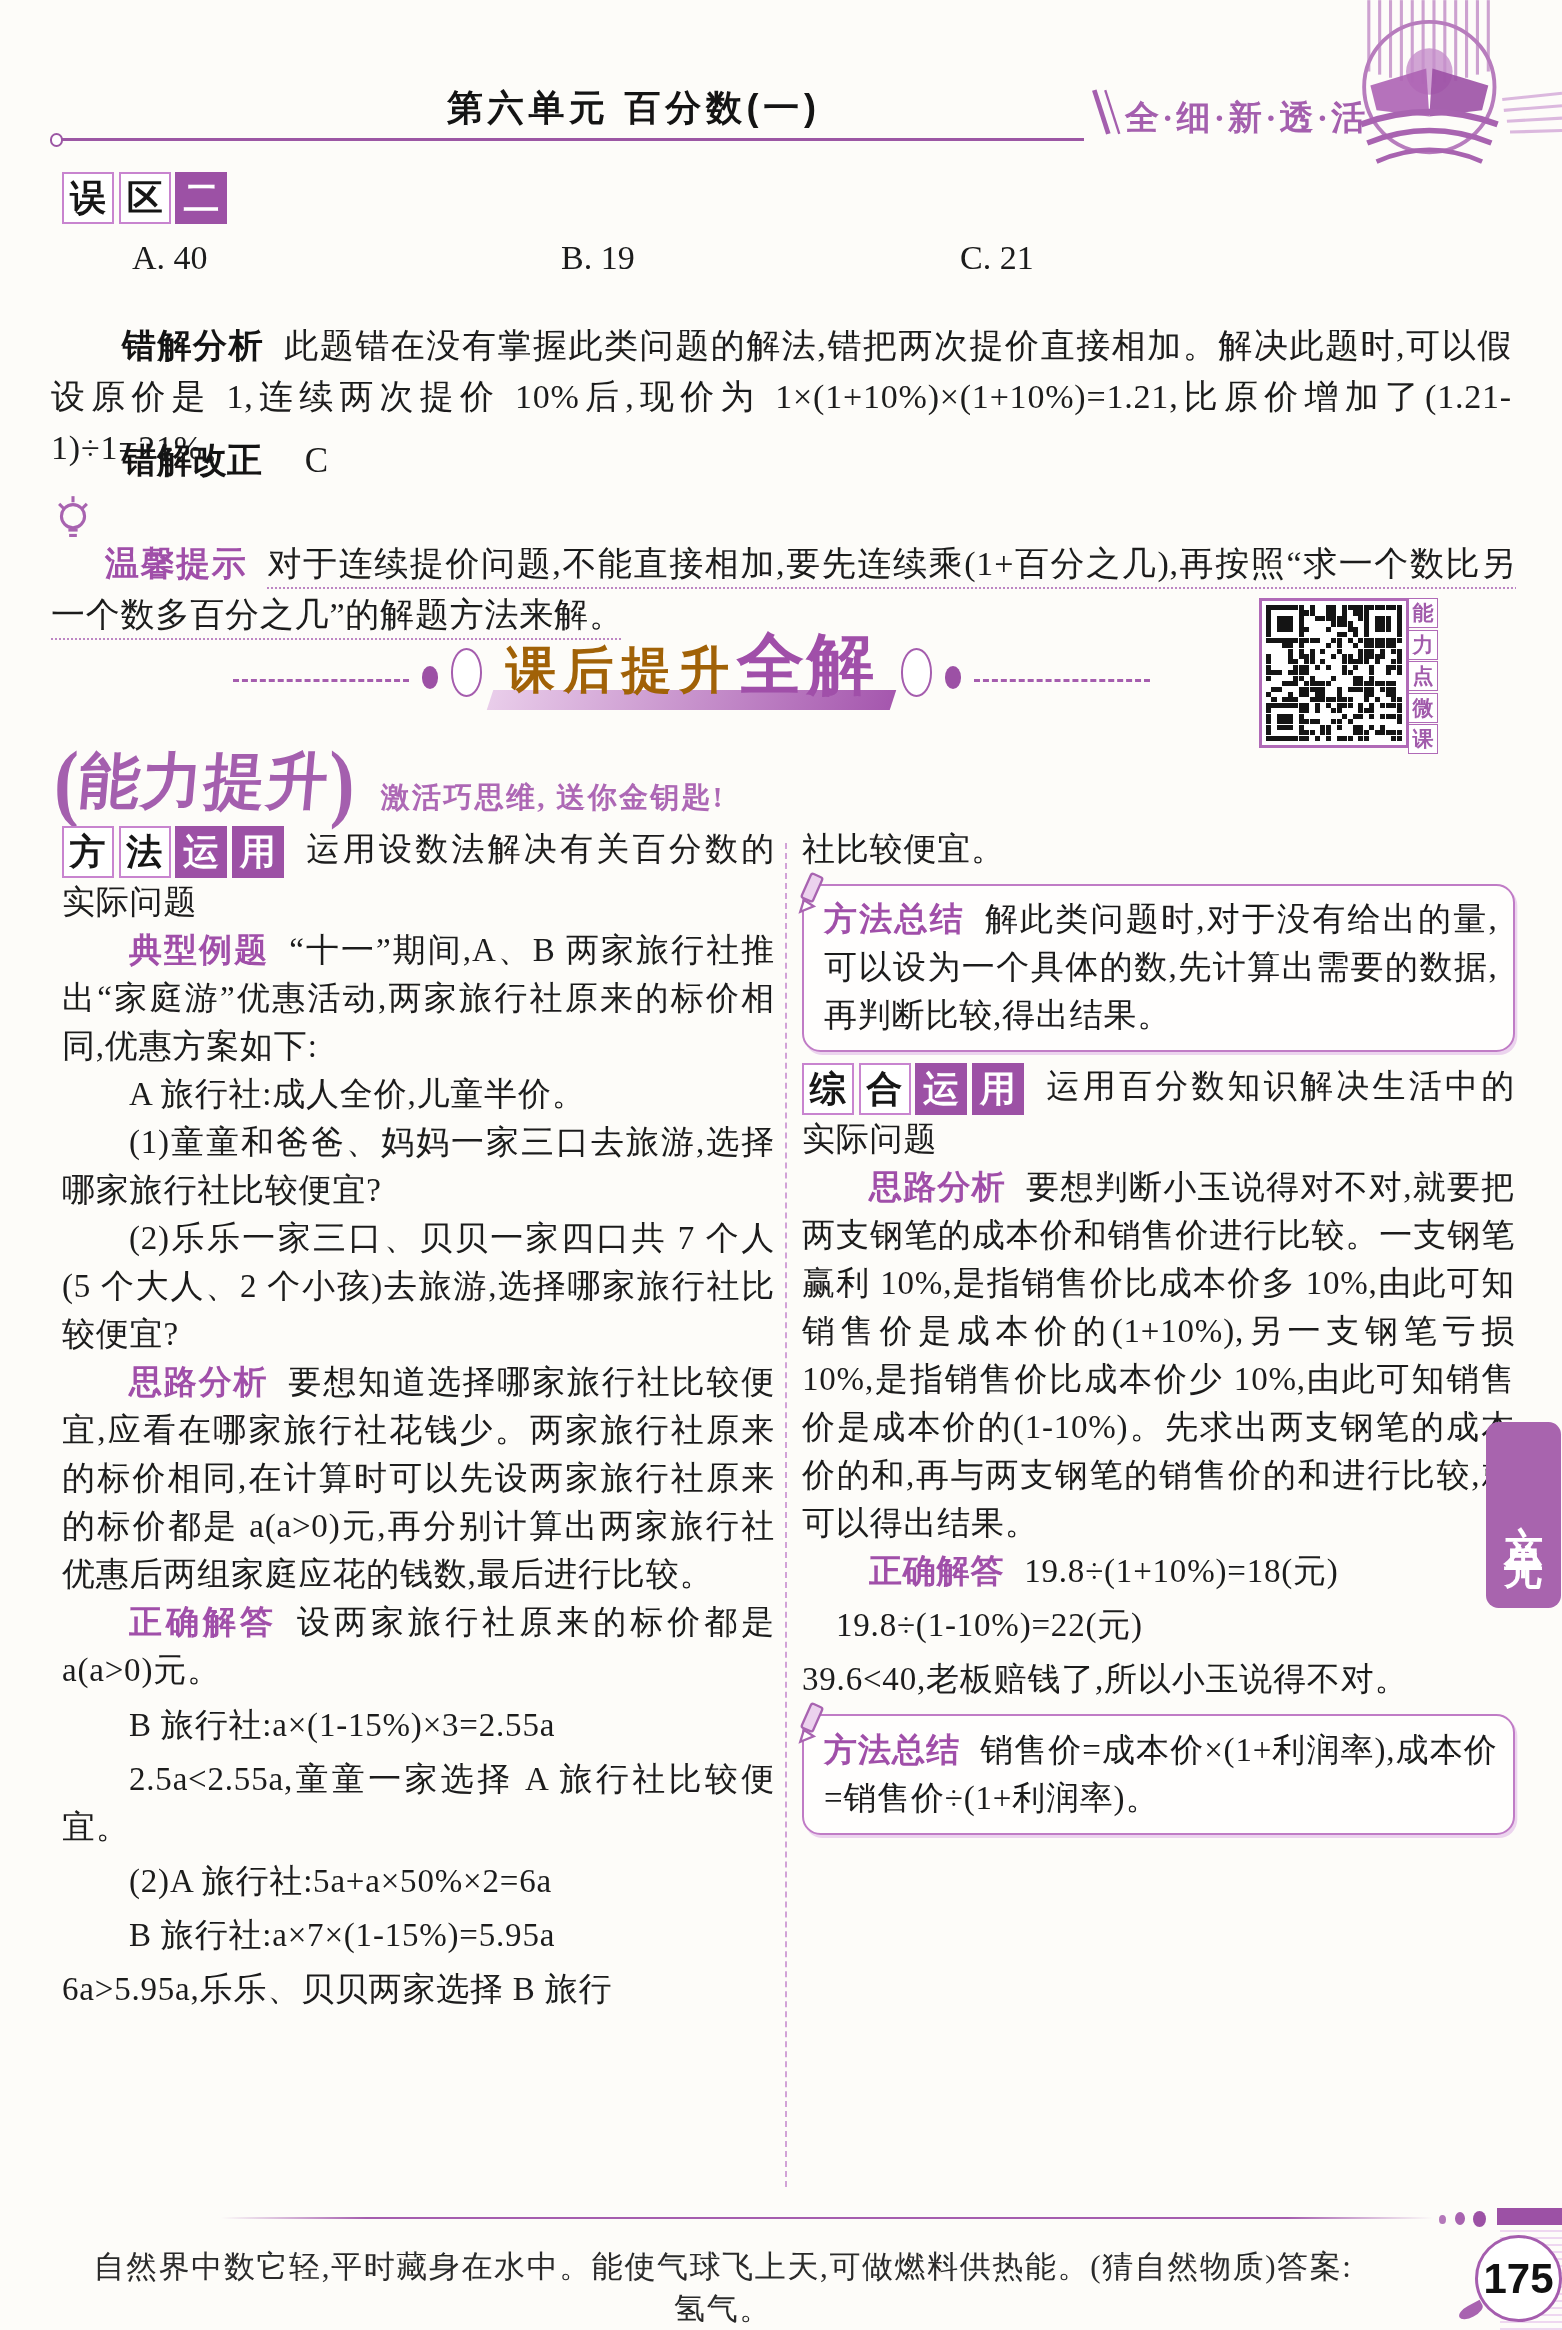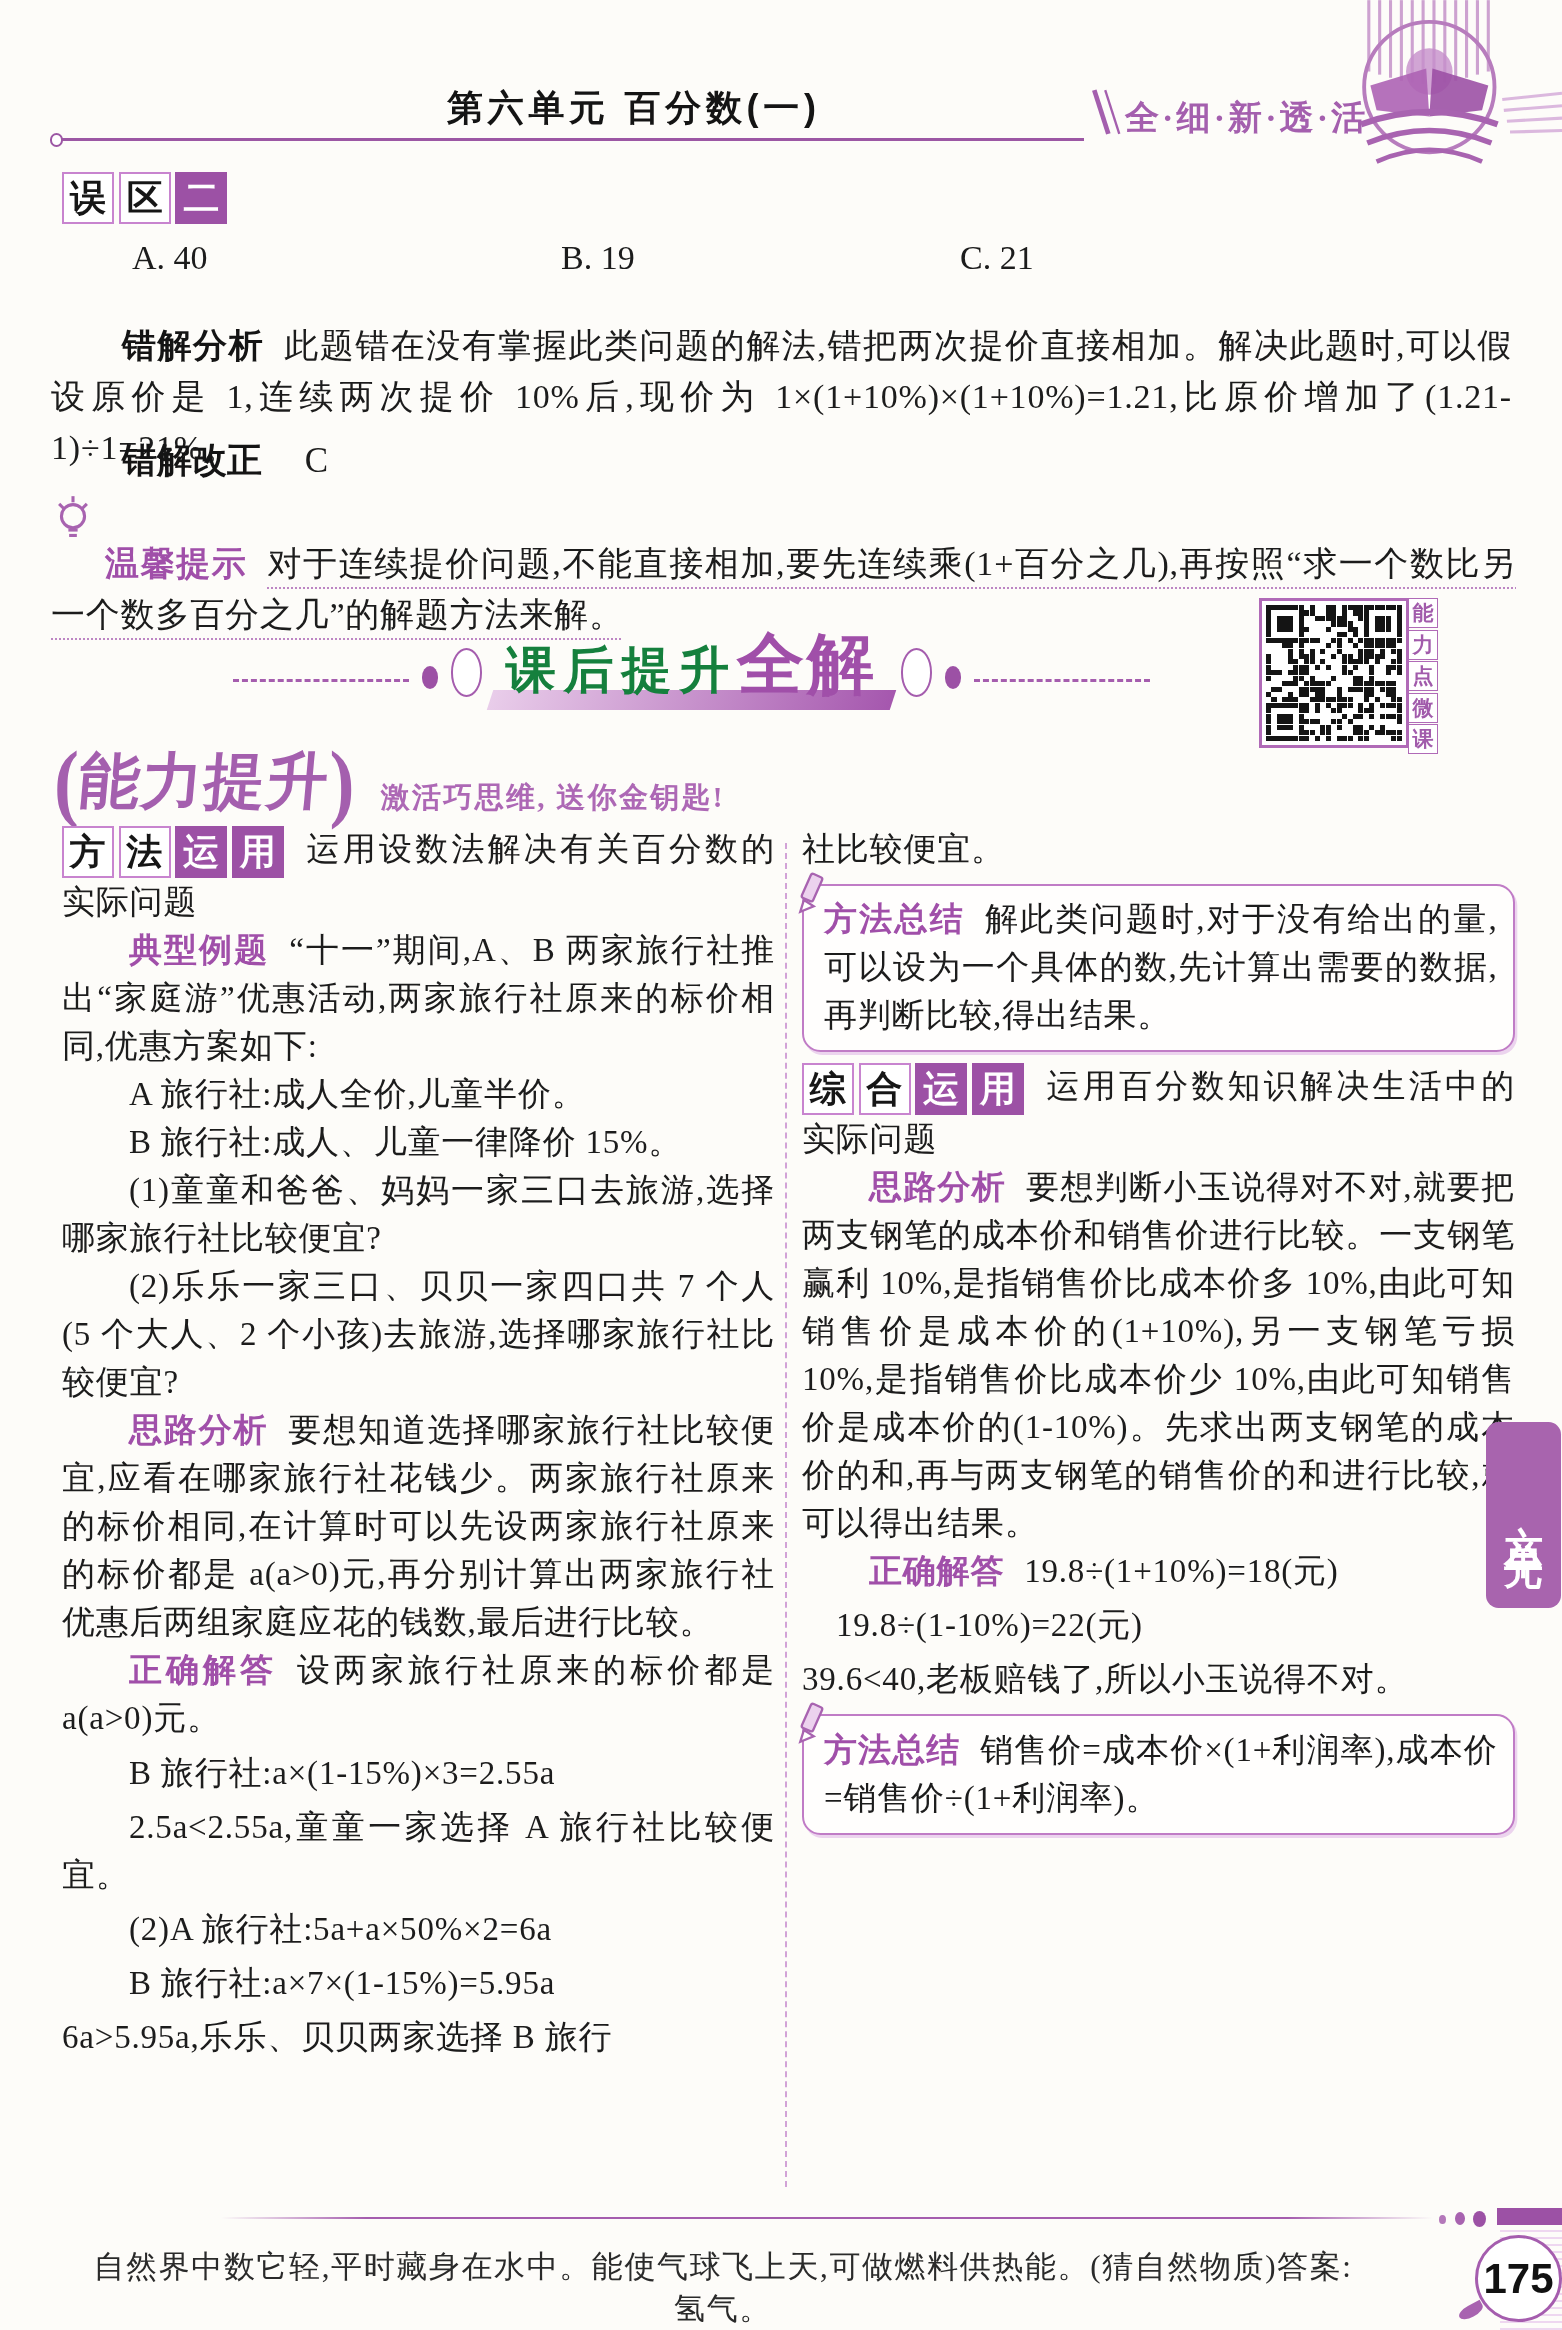--- a/index.html
+++ b/index.html
@@ -34,21 +34,21 @@
   .tip .u{text-decoration:underline dotted #bd86c4 2.3px;text-underline-offset:11.7px;}
   .bulb{left:51px;top:490px;}
   
   .banner{left:233px;top:619px;width:917px;display:flex;align-items:center;justify-content:center;gap:12.4px;}
   .bdash{width:179px;border-top:3.9px dashed #a55dae;margin-top:31px;}
   .bdot{width:17px;height:23px;border-radius:50%;background:#9c51a5;margin-top:26.4px;}
   .bell{width:28px;height:45px;border-radius:50%;border:2.3px solid #a55dae;background:#fff;margin-top:15.5px;}
   .btxt{position:relative;padding:0 11px;white-space:nowrap;}
   .btxt::after{content:"";position:absolute;left:-4.7px;right:-4.7px;bottom:0px;height:20px;z-index:-1;
       background:linear-gradient(90deg,#e9cdea,#a557ae);transform:skewX(-18deg);}
-  .btxt .b1{font-family:Liberation Sans, sans-serif;font-weight:900;font-size:50px;color:#15803d;letter-spacing:7.8px;}
+  .btxt .b1{font-family:Liberation Sans, sans-serif;font-weight:900;font-size:50px;color:#a16207;letter-spacing:7.8px;}
   .btxt .b2{font-family:"Liberation Sans","DejaVu Sans",sans-serif;font-weight:900;font-size:67px;color:#a04fa9;letter-spacing:3.1px;}
   
   .qr-frame{left:1259px;top:598px;width:136px;height:136px;border:3.1px solid #b06ab7;background:#fff;padding:3.9px;}
   .qr-inner{position:relative;width:136px;height:136px;}
   .qr-lab{left:1408px;top:598px;display:flex;flex-direction:column;gap:1.6px;}
   .qr-lab b{width:28px;height:28px;border:1.6px solid #b06ab7;color:#a15bab;background:#fff;
       font-family:"Liberation Sans","DejaVu Sans",sans-serif;font-size:21px;font-weight:bold;
       display:flex;align-items:center;justify-content:center;}
   
   .alogo{left:54px;top:744px;display:flex;align-items:flex-start;}
@@ -537,21 +537,20 @@
 
 <div class="abs col col-l">
   <p class="p0"><span class="badge">
         <b class="o">方</b>
         <b class="o">法</b>
         <b class="s">运</b>
         <b class="s">用</b>
       </span><span>运用设数法解决有关百分数的实际问题</span></p>
   <p class="pi"><span class="lab">典型例题</span><span>“十一”期间,A、B 两家旅行社推出“家庭游”优惠活动,两家旅行社原来的标价相同,优惠方案如下:</span></p>
   <p class="pi">A 旅行社:成人全价,儿童半价。</p>
-  <p class="pi">B 旅行社:成人、儿童一律降价 15%。</p>
   <p class="pi">(1)童童和爸爸、妈妈一家三口去旅游,选择哪家旅行社比较便宜?</p>
   <p class="pi">(2)乐乐一家三口、贝贝一家四口共 7 个人(5 个大人、2 个小孩)去旅游,选择哪家旅行社比较便宜?</p>
   <p class="pi"><span class="lab">思路分析</span><span>要想知道选择哪家旅行社比较便宜,应看在哪家旅行社花钱少。两家旅行社原来的标价相同,在计算时可以先设两家旅行社原来的标价都是 a(a&gt;0)元,再分别计算出两家旅行社优惠后两组家庭应花的钱数,最后进行比较。</span></p>
   <p class="pi"><span class="lab">正确解答</span><span>设两家旅行社原来的标价都是 a(a&gt;0)元。</span></p>
   <p class="eq">B 旅行社:a×(1-15%)×3=2.55a</p>
   <p class="pi">2.5a&lt;2.55a,童童一家选择 A 旅行社比较便宜。</p>
   <p class="eq">(2)A 旅行社:5a+a×50%×2=6a</p>
   <p class="eq">B 旅行社:a×7×(1-15%)=5.95a</p>
   <p class="p0">6a&gt;5.95a,乐乐、贝贝两家选择 B 旅行</p>
 </div>

